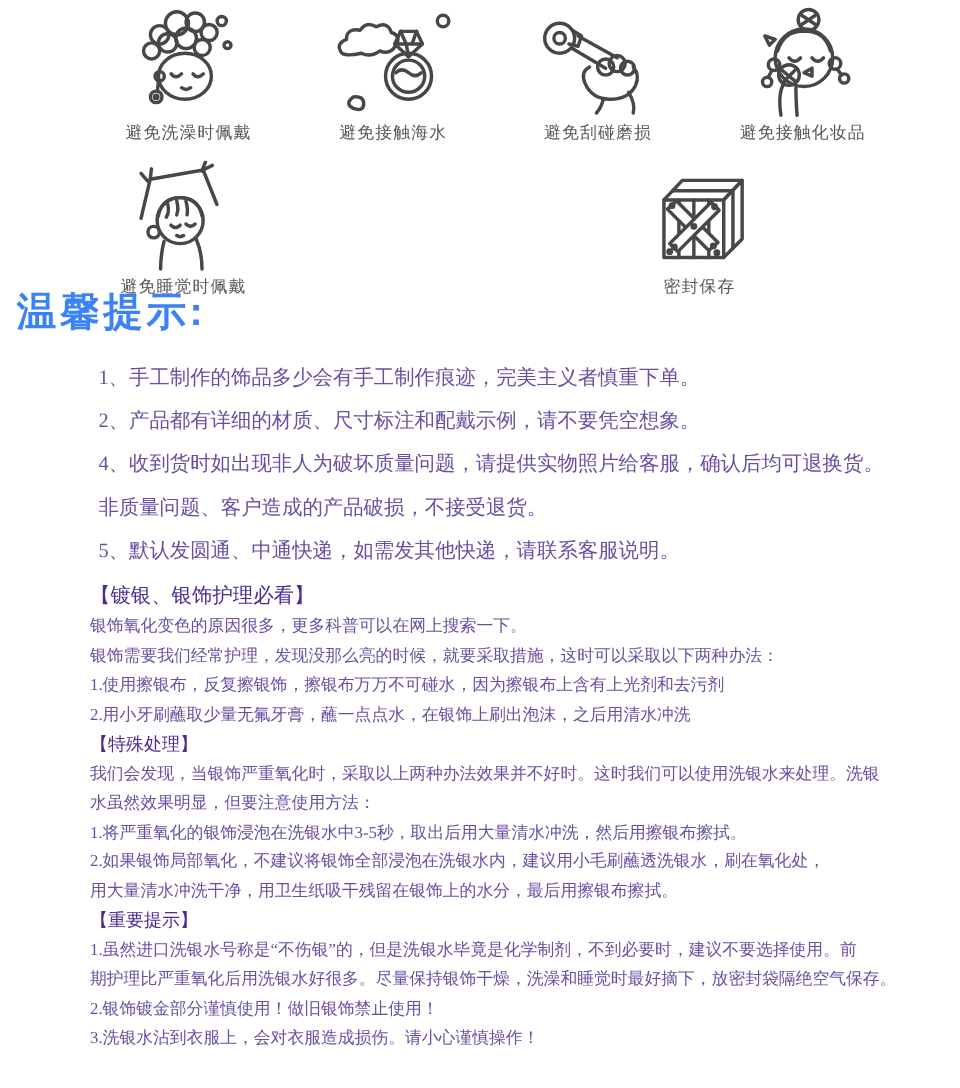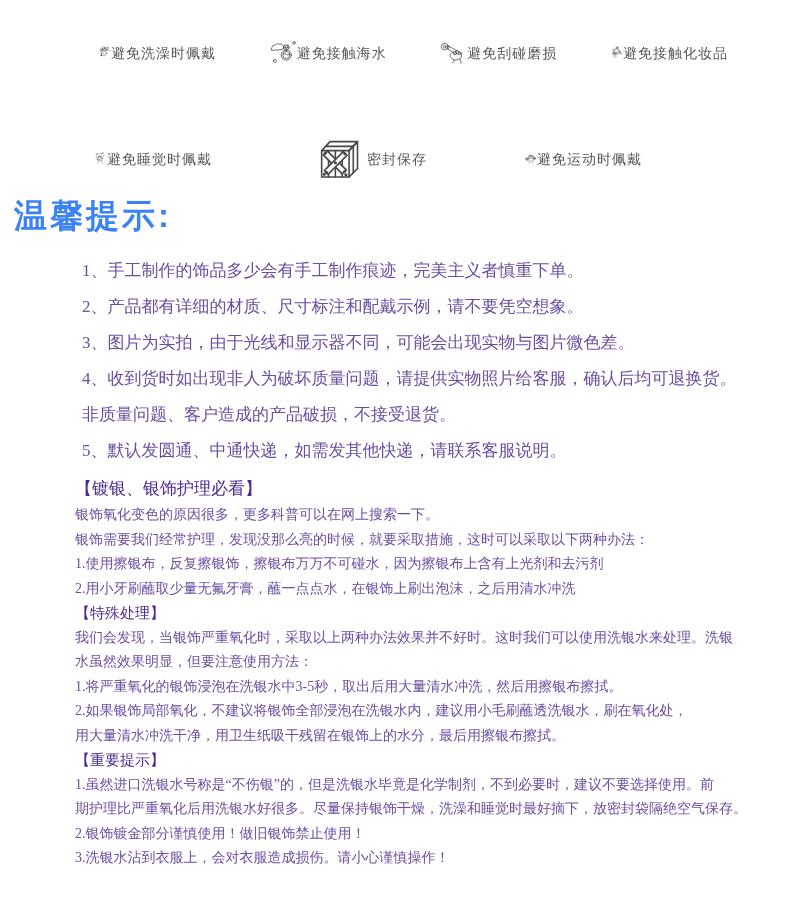--- a/index.html
+++ b/index.html
@@ -4,21 +4,21 @@
 <style>
   html,body{margin:0;padding:0;background:#ffffff;}
   body{
     width:800px;height:907px;overflow:hidden;
     font-family:"Liberation Sans",sans-serif;
     -webkit-font-smoothing:antialiased;
   }
   .icon-row{display:flex;justify-content:space-between;}
   .row1{padding:6px 72px 0 98px;}
   .row2{padding:0 158px 0 94px;margin-top:14px;}
-  .icon-col{display:flex;flex-direction:row;align-items:center;width:118px;}
+  .icon-col{display:flex;flex-direction:column;align-items:center;width:118px;}
   .pict{width:106px;height:92px;stroke:#474747;fill:none;stroke-width:3;stroke-linecap:round;stroke-linejoin:round;}
   .caption{font-size:14px;color:#565656;letter-spacing:1px;margin-top:4px;white-space:nowrap;}
   .title{
     font-size:33px;font-weight:800;color:#3b82f6;letter-spacing:3px;
     margin:-10px 0 8px 14px;font-family:"Liberation Sans",sans-serif;
   }
   .notes{padding:4px 20px 0 78px;font-family:"Liberation Serif",serif;}
   .notes p{margin:4px;font-size:17px;line-height:32px;color:#6b4ea0;white-space:nowrap;}
   .care{padding:4px 0 0 75px;font-family:"Liberation Serif",serif;}
   .care p{margin:0;font-size:14px;line-height:24.5px;color:#6b4ea0;white-space:nowrap;}
@@ -138,45 +138,27 @@
         <circle cx="67" cy="74" r="1.5"></circle>
       <circle cx="68" cy="40" r="1.5"></circle>
         <circle cx="33" cy="75" r="1.5"></circle>
       <circle cx="50" cy="57" r="1.5"></circle>
         <circle cx="29" cy="79" r="1.5"></circle>
         <circle cx="70" cy="80" r="1.5"></circle>
     </svg>
     <span class="caption">密封保存</span>
   </div>
 
-  <div class="icon-col">
-    <svg class="pict" viewBox="0 0 110 96">
-      <path d="M14,56 Q54,46 96,50"></path>
-      <ellipse cx="20" cy="58" rx="5" ry="13"></ellipse>
-        <ellipse cx="29" cy="56" rx="6" ry="16"></ellipse>
-      <ellipse cx="82" cy="51" rx="6" ry="16"></ellipse>
-        <ellipse cx="91" cy="51" rx="5" ry="13"></ellipse>
-      <circle cx="44" cy="33" r="6"></circle>
-        <circle cx="53" cy="29" r="6"></circle>
-        <circle cx="62" cy="30" r="6"></circle>
-        <circle cx="70" cy="35" r="5"></circle>
-      <path d="M38,40 q-7,10 -3,22 q5,14 20,15 q15,1 22,-11 q5,-9 1,-20"></path>
-      <path d="M40,47 q9,8 19,5"></path>
-      <path d="M46,78 q-1,9 -4,14 M70,74 q3,9 3,16"></path>
-    </svg>
-    <span class="caption">避免运动时佩戴</span>
-  </div>
 </div>
 
 <h1 class="title">温馨提示:</h1>
 
 <div class="notes">
   <p>1、手工制作的饰品多少会有手工制作痕迹，完美主义者慎重下单。</p>
   <p>2、产品都有详细的材质、尺寸标注和配戴示例，请不要凭空想象。</p>
-  <p>3、图片为实拍，由于光线和显示器不同，可能会出现实物与图片微色差。</p>
   <p>4、收到货时如出现非人为破坏质量问题，请提供实物照片给客服，确认后均可退换货。</p>
   <p>非质量问题、客户造成的产品破损，不接受退货。</p>
   <p>5、默认发圆通、中通快递，如需发其他快递，请联系客服说明。</p>
 </div>
 
 <div class="care">
 
   <p class="hdr hdr-lg">【镀银、银饰护理必看】</p>
   <p>银饰氧化变色的原因很多，更多科普可以在网上搜索一下。</p>
 

